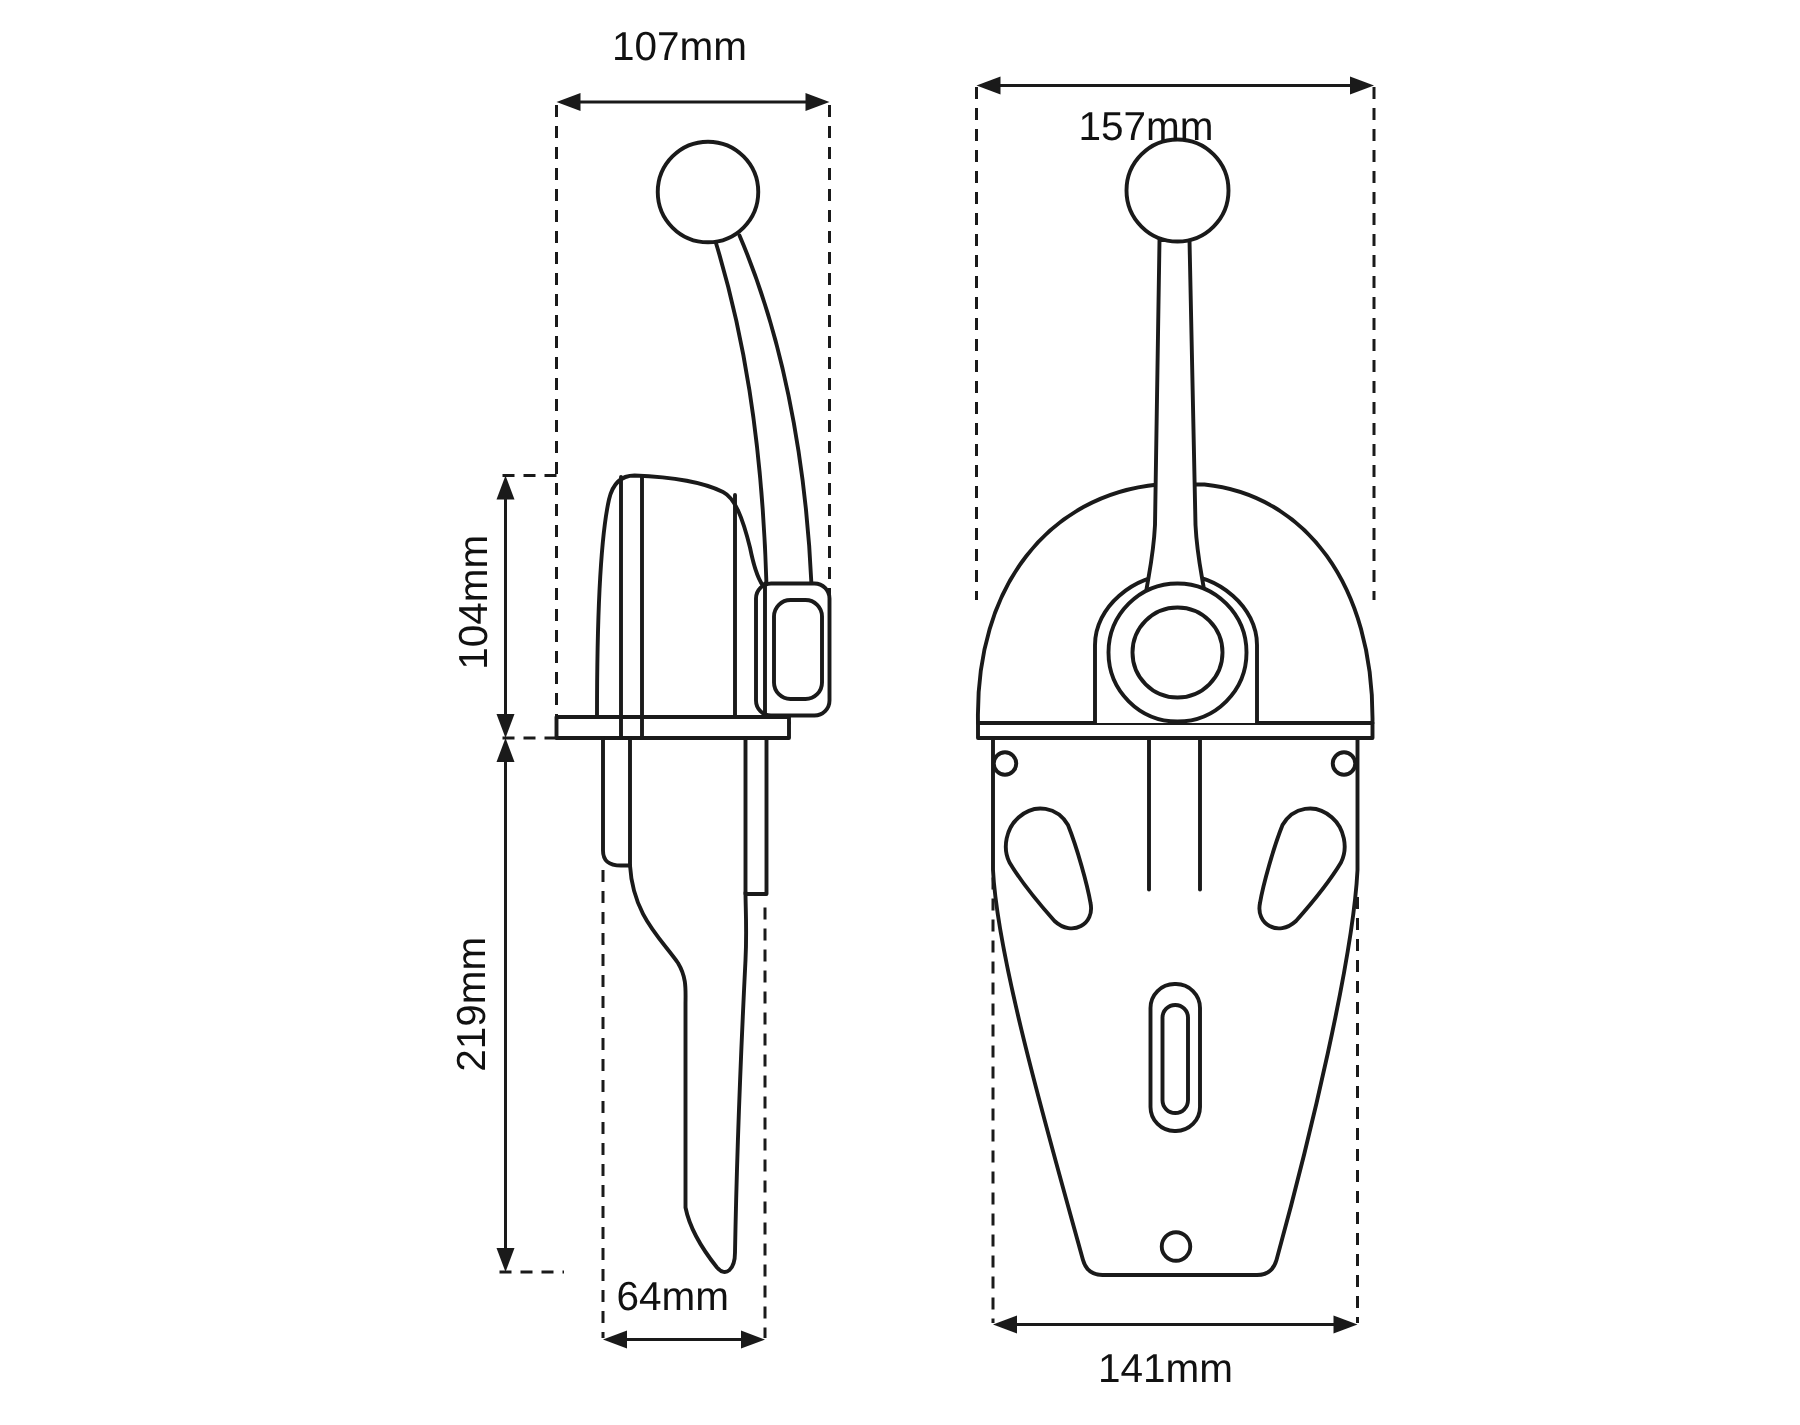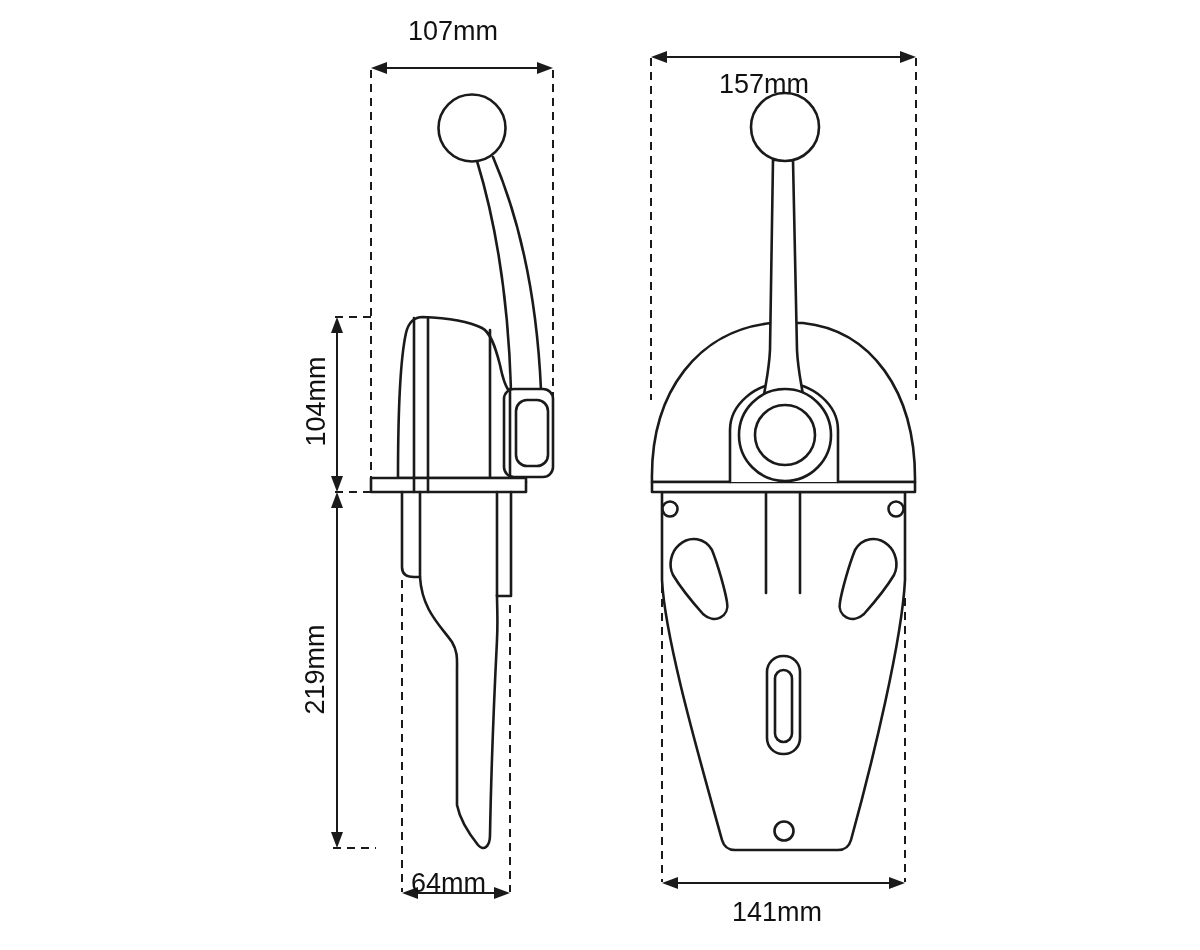--- a/index.html
+++ b/index.html
@@ -116,14 +116,14 @@
     <circle class="ln fill-w" cx="785" cy="435" r="30"></circle>
 
     <circle class="ln fill-w" cx="785" cy="127" r="34"></circle>
   </g>
 </svg>
 
 <div class="lbl" style="left:408px; top:18px;">107mm</div>
 <div class="lbl" style="left:719px; top:30px;margin-top:41px;">157mm</div>
 <div class="lbl vert" style="left:276px; top:393px; width:80px; text-align:center;">104mm</div>
 <div class="lbl vert" style="left:275px; top:661px; width:80px; text-align:center;">219mm</div>
-<div class="lbl" style="left:411px; top:870px;">64mm</div>
+<div class="lbl" style="left:411px; top:851px;">64mm</div>
 <div class="lbl" style="left:732px; top:899px;">141mm</div>
 
 </body></html>

